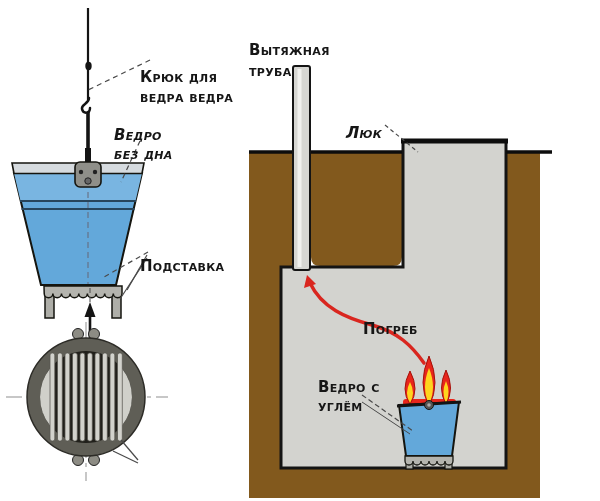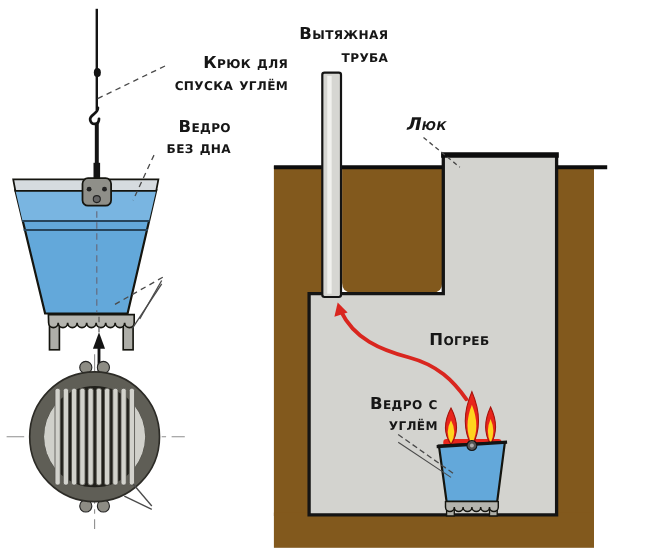--- a/index.html
+++ b/index.html
@@ -4,21 +4,21 @@
 <style>
   html,body{margin:0;padding:0;background:#fff;}
   #canvas{
     position:relative;width:600px;height:501px;background:#ffffff;
     font-family:"DejaVu Sans","Liberation Sans",sans-serif;overflow:hidden;
   }
   #drawing{position:absolute;left:0;top:0;}
   .lbl{
     position:absolute;font-weight:bold;color:#161616;
     font-variant:small-caps;letter-spacing:.3px;white-space:pre-line;
-    text-align:right;font-size:15px;line-height:20px;z-index:5;
+    text-align:left;font-size:15px;line-height:20px;z-index:5;margin-top:20px;
   }
 </style>
 </head>
 <body>
 
 <div id="canvas">
 
 <svg id="drawing" width="600" height="501" viewBox="0 0 600 501">
 
   <g stroke="#8f8f8f" stroke-width="1" stroke-dasharray="16 5 4 5">
@@ -148,25 +148,26 @@
   </g>
 
   <g stroke="#4a4a4a" stroke-width="1.2" fill="none">
     <line x1="385" y1="125" x2="418" y2="152" stroke-dasharray="4 3"></line>
     <line x1="362" y1="395" x2="413" y2="431" stroke-dasharray="5 3"></line>
     <line x1="362" y1="402" x2="410" y2="434" stroke-width="1"></line>
   </g>
 </svg>
 
   <div class="lbl" style="left:140px;top:47px;width:122px;">Крюк для
-спуска углём</div>
+ведра ведра</div>
 
-  <div class="lbl" style="left:126px;top:106px;width:84px;line-height:19px;">Ведро
+  <div class="lbl" style="left:114px;top:106px;width:84px;line-height:19px;font-style:italic;">Ведро
 без дна</div>
 
+  <div class="lbl" style="left:140px;top:236px;width:106px;">Подставка</div>
 
 
   <div class="lbl" style="left:249px;top:20px;width:104px;line-height:21px;">Вытяжная
 труба</div>
 
   <div class="lbl" style="left:346px;top:103px;width:60px;font-size:16px;font-style:italic;">Люк</div>
 
   <div class="lbl" style="left:318px;top:358px;width:80px;line-height:19px;">Ведро с
 углём</div>
 

